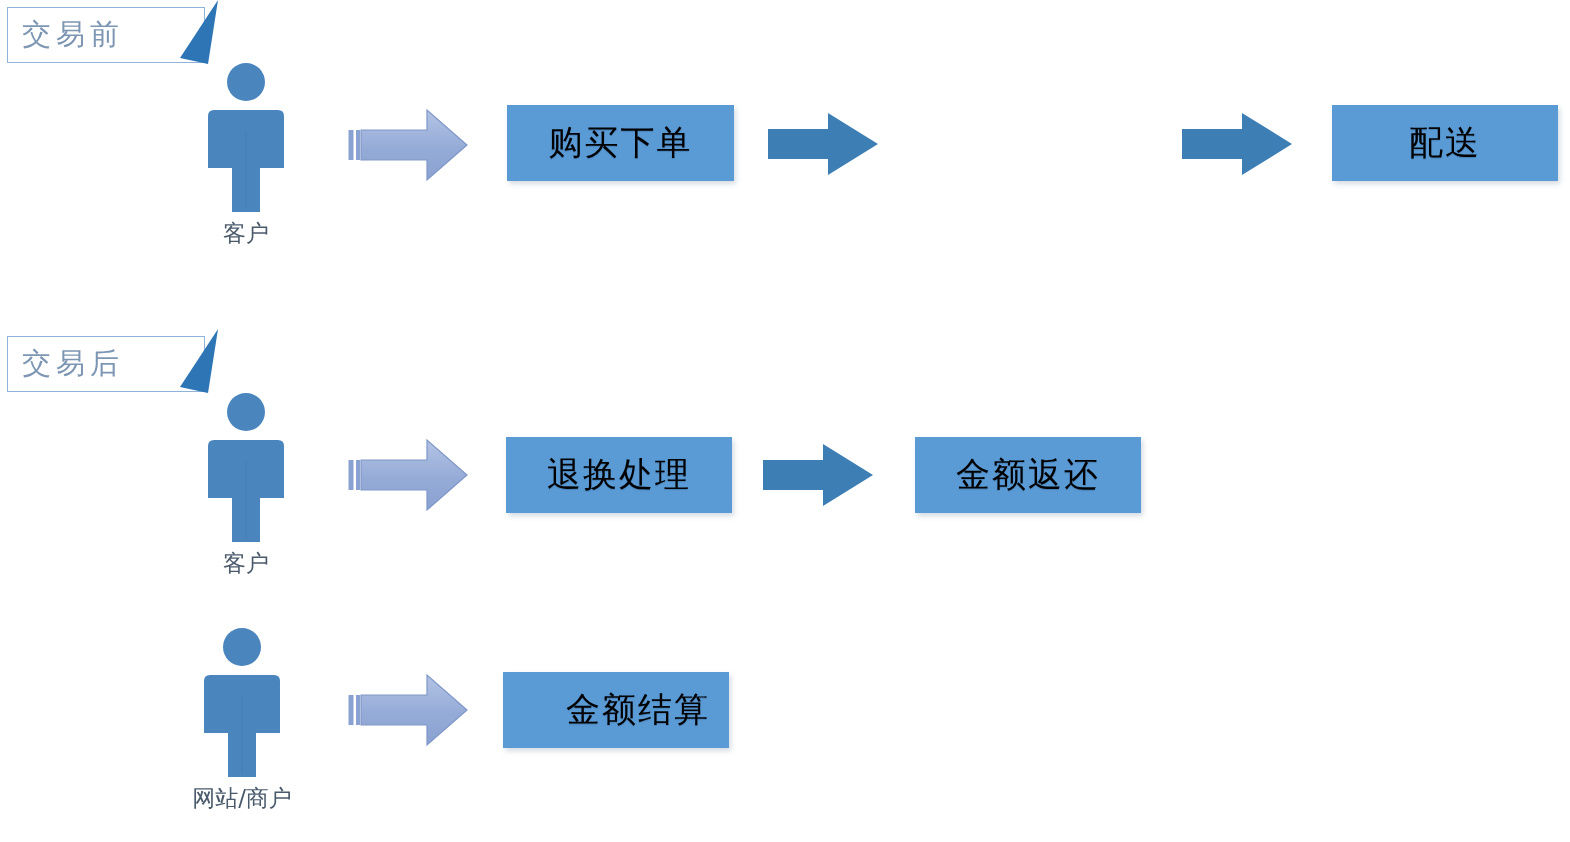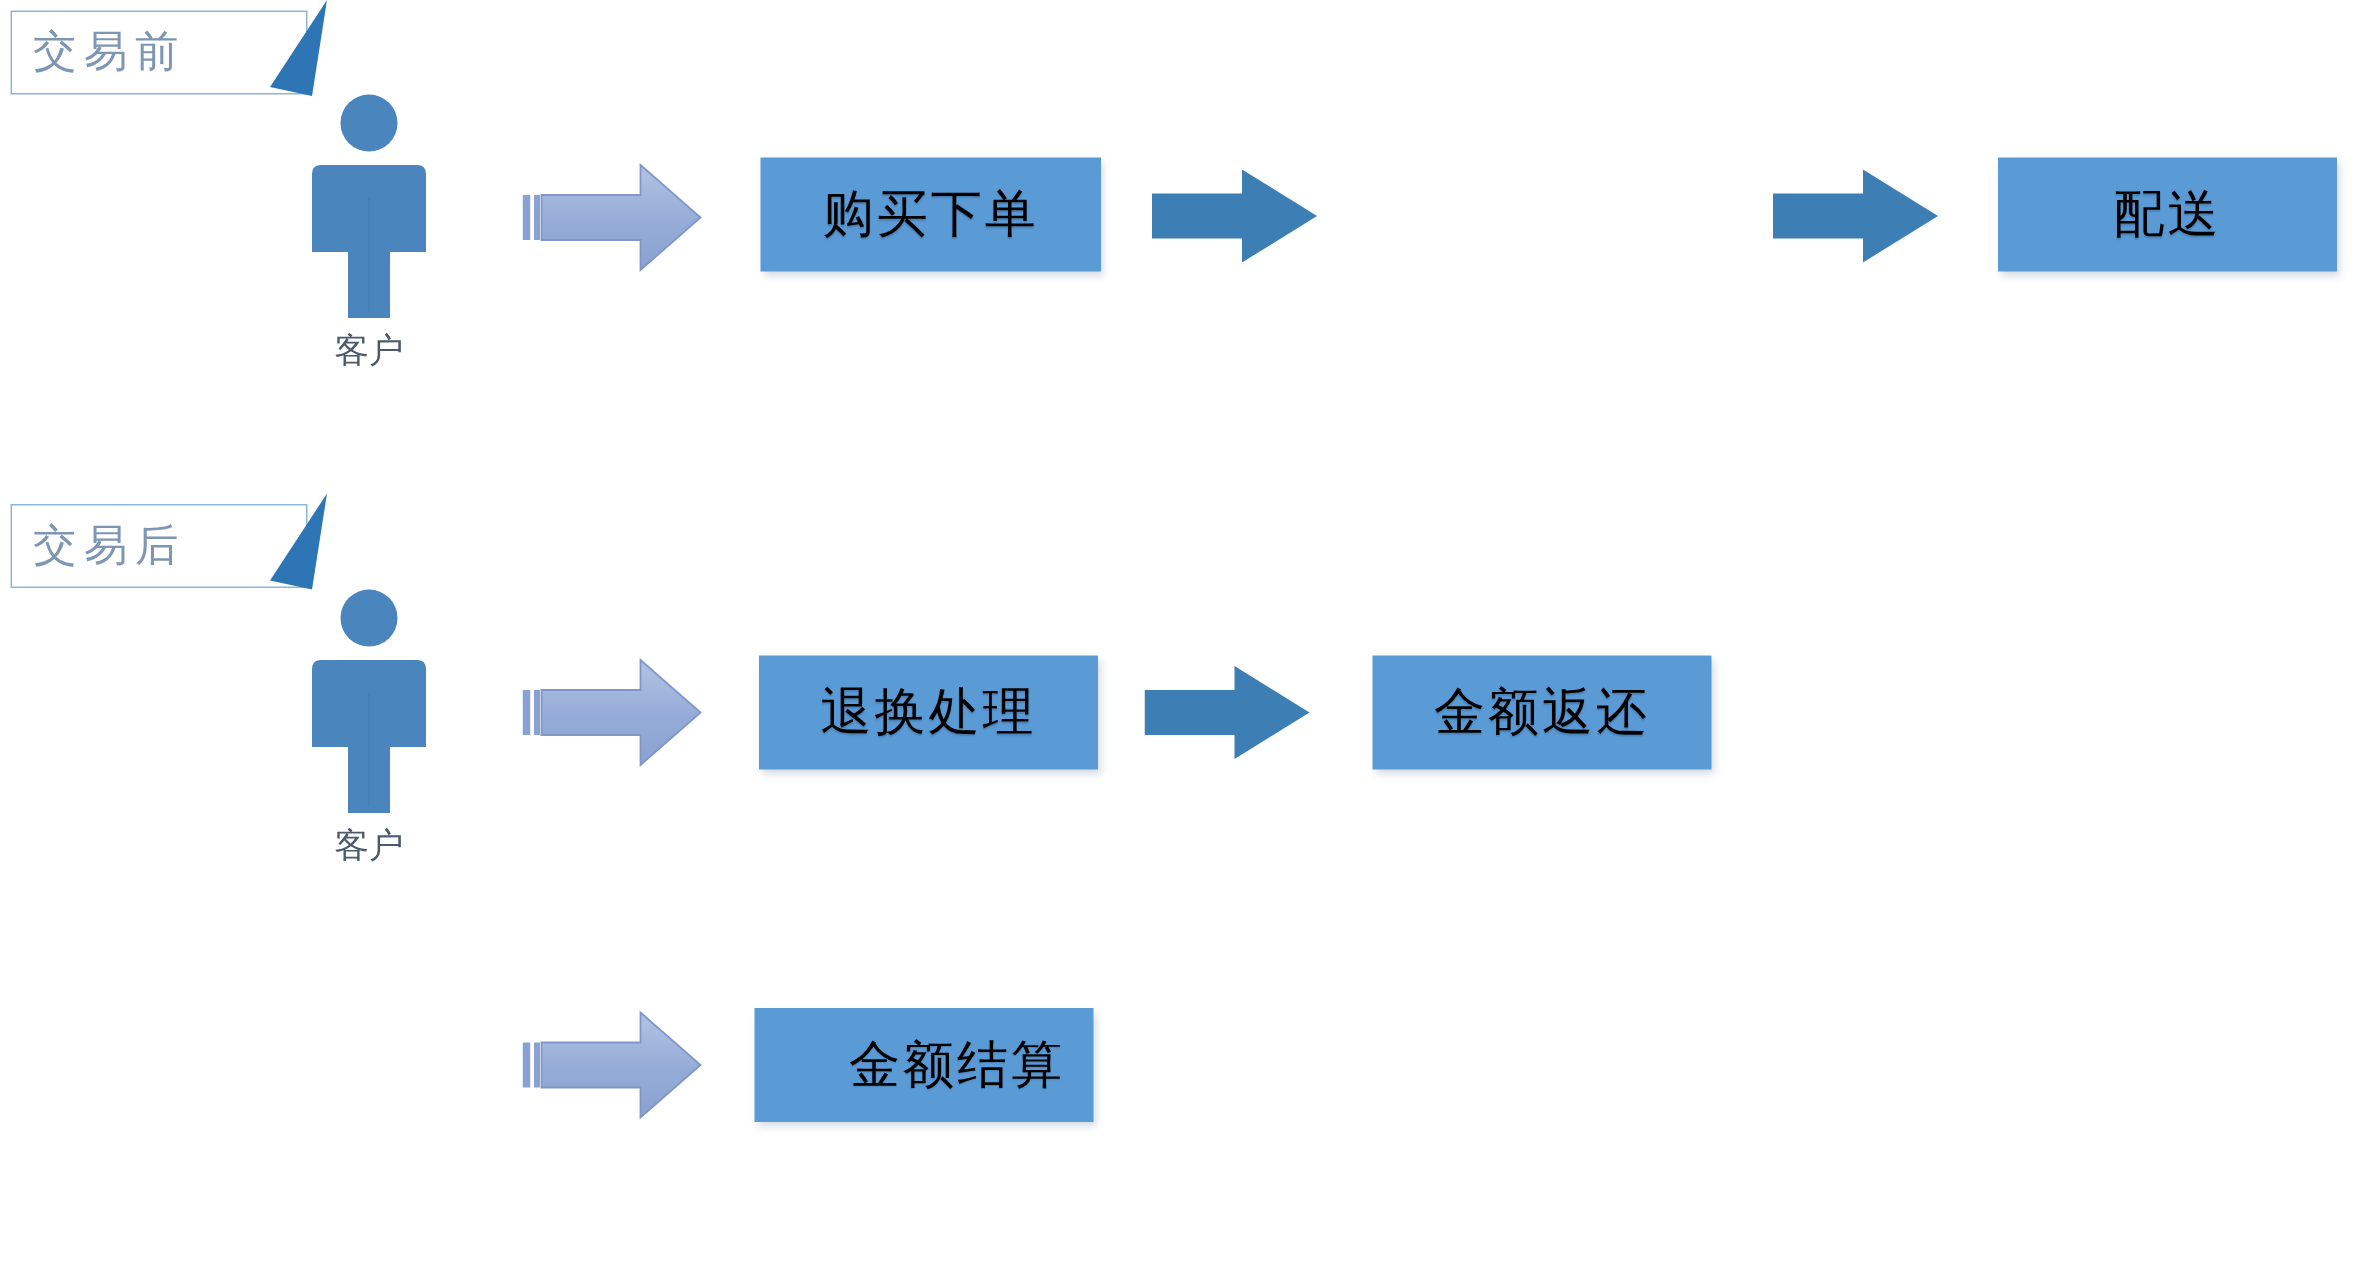--- a/index.html
+++ b/index.html
@@ -192,20 +192,29 @@
   <div class="arrow" style="left:763px; top:444px;">
     <svg width="112" height="62" viewBox="0 0 112 62">
       <polygon points="0,16 60,16 60,0 110,31 60,62 60,46 0,46" fill="#3d7fb5"></polygon>
     </svg>
   </div>
 
   <div class="pbox" style="left:915px; top:437px; width:226px; height:76px;">
     <span class="pbox-label">金额返还</span>
   </div>
 
+  <div class="person" style="left:192px; top:627px; width:100px; height:150px;">
+    <svg width="100" height="150" viewBox="0 0 100 150">
+      <circle cx="50" cy="20" r="19" fill="#4a86bd"></circle>
+      <path d="M12,70 L12,54 Q12,48 18,48 L82,48 Q88,48 88,54 L88,70
+               L88,106 L64,106 L64,150 L36,150 L36,106 L12,106 Z" fill="#4a86bd"></path>
+      <path d="M50,70 L50,146" stroke="#3f7ab0" stroke-width="1.2" fill="none" opacity="0.55"></path>
+    </svg>
+    <div class="person-label" style="top:156px;">网站/商户</div>
+  </div>
 
   <div class="arrow" style="left:347px; top:669px;">
     <svg width="124" height="82" viewBox="0 0 124 82">
       <defs>
         <linearGradient id="lg3" x1="0" y1="0" x2="0" y2="1">
           <stop offset="0%" stop-color="#b3c3e4"></stop>
           <stop offset="55%" stop-color="#95abd7"></stop>
           <stop offset="100%" stop-color="#8aa2d2"></stop>
         </linearGradient>
       </defs>

